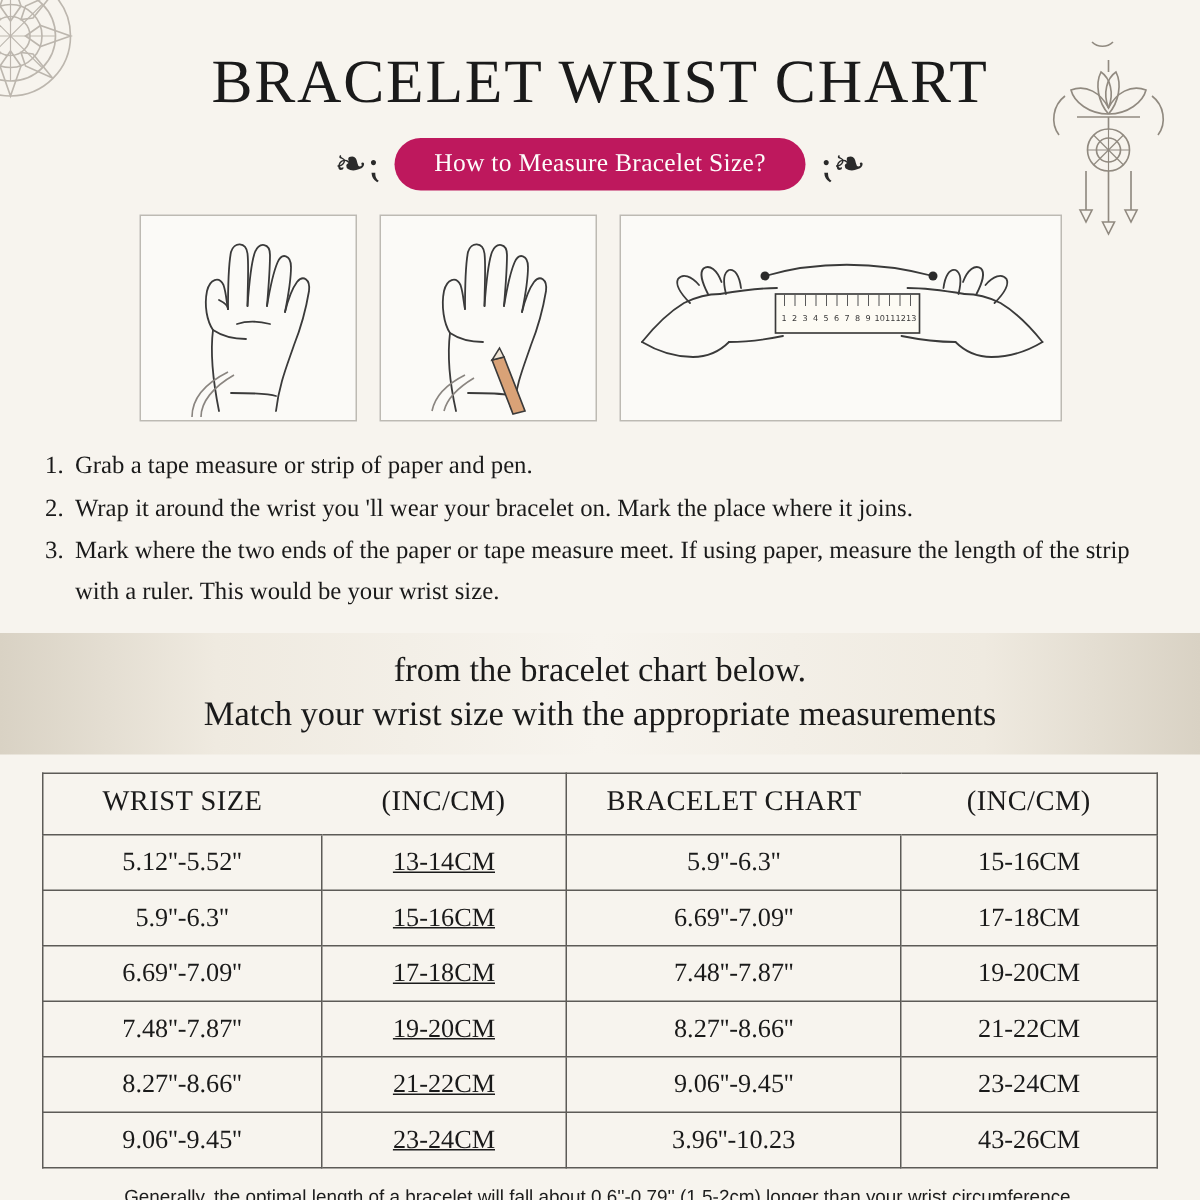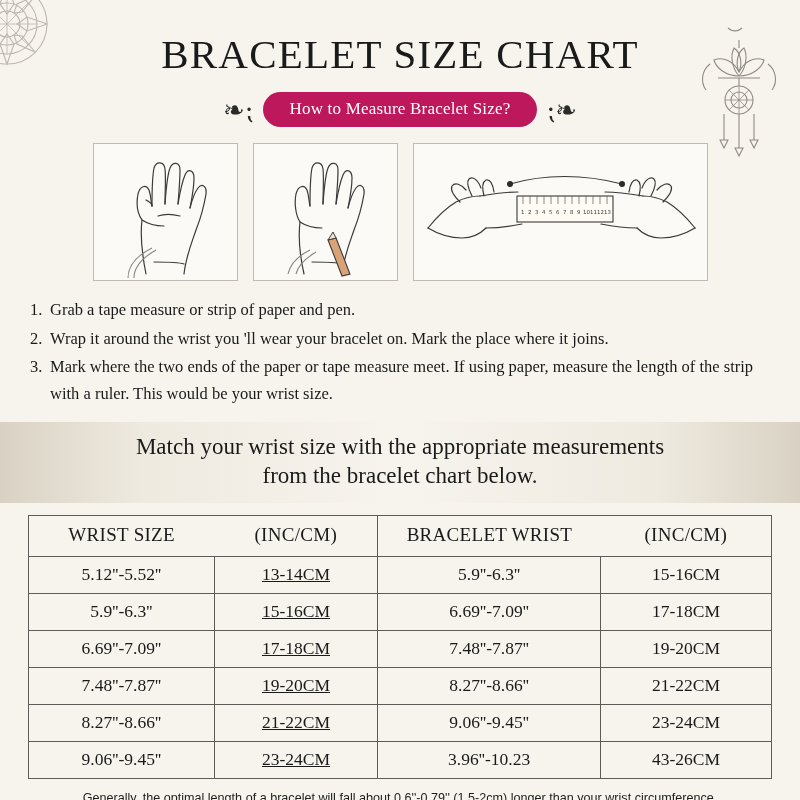--- a/index.html
+++ b/index.html
@@ -215,21 +215,21 @@
         <path d="M55 94 L55 128"></path>
         <path d="M70 94 L70 120"></path>
       <path d="M36 120 L40 128 L44 120 Z"></path>
       <path d="M51 128 L55 136 L59 128 Z"></path>
       <path d="M66 120 L70 128 L74 120 Z"></path>
       <path d="M26 44 C18 50 16 62 22 70"></path>
       <path d="M84 44 C92 50 94 62 88 70"></path>
     </g>
   </svg>
 
-  <h1 class="title">BRACELET SIZE CHART</h1>
+  <h1 class="title">BRACELET WRIST CHART</h1>
 
   <div class="subtitle-row">
     <span class="flourish">❧⁏</span>
     <span class="pill">How to Measure Bracelet Size?</span>
     <span class="flourish">⁏❧</span>
   </div>
 
   <div class="illus-row">
 
     <div class="illus small">
@@ -347,31 +347,31 @@
       <span class="step-num">2.</span>
       <span class="step-text">Wrap it around the wrist you 'll wear your bracelet on. Mark the place where it joins.</span>
     </div>
     <div class="step">
       <span class="step-num">3.</span>
       <span class="step-text">Mark where the two ends of the paper or tape measure meet. If using paper, measure the length of the strip with a ruler. This would be your wrist size.</span>
     </div>
   </div>
 
   <div class="match-band">
+    <div class="line">from the bracelet chart below.</div>
     <div class="line">Match your wrist size with the appropriate measurements</div>
-    <div class="line">from the bracelet chart below.</div>
   </div>
 
   <div class="table-wrap">
     <table>
       <thead>
         <tr>
           <th class="no-right">WRIST SIZE</th>
           <th class="no-left">(INC/CM)</th>
-          <th class="no-right">BRACELET WRIST</th>
+          <th class="no-right">BRACELET CHART</th>
           <th class="no-left">(INC/CM)</th>
         </tr>
       </thead>
       <tbody>
         <tr>
           <td class="c1">5.12''-5.52''</td>
           <td class="c2">13-14CM</td>
           <td class="c3">5.9''-6.3''</td>
           <td class="c4">15-16CM</td>
         </tr>

